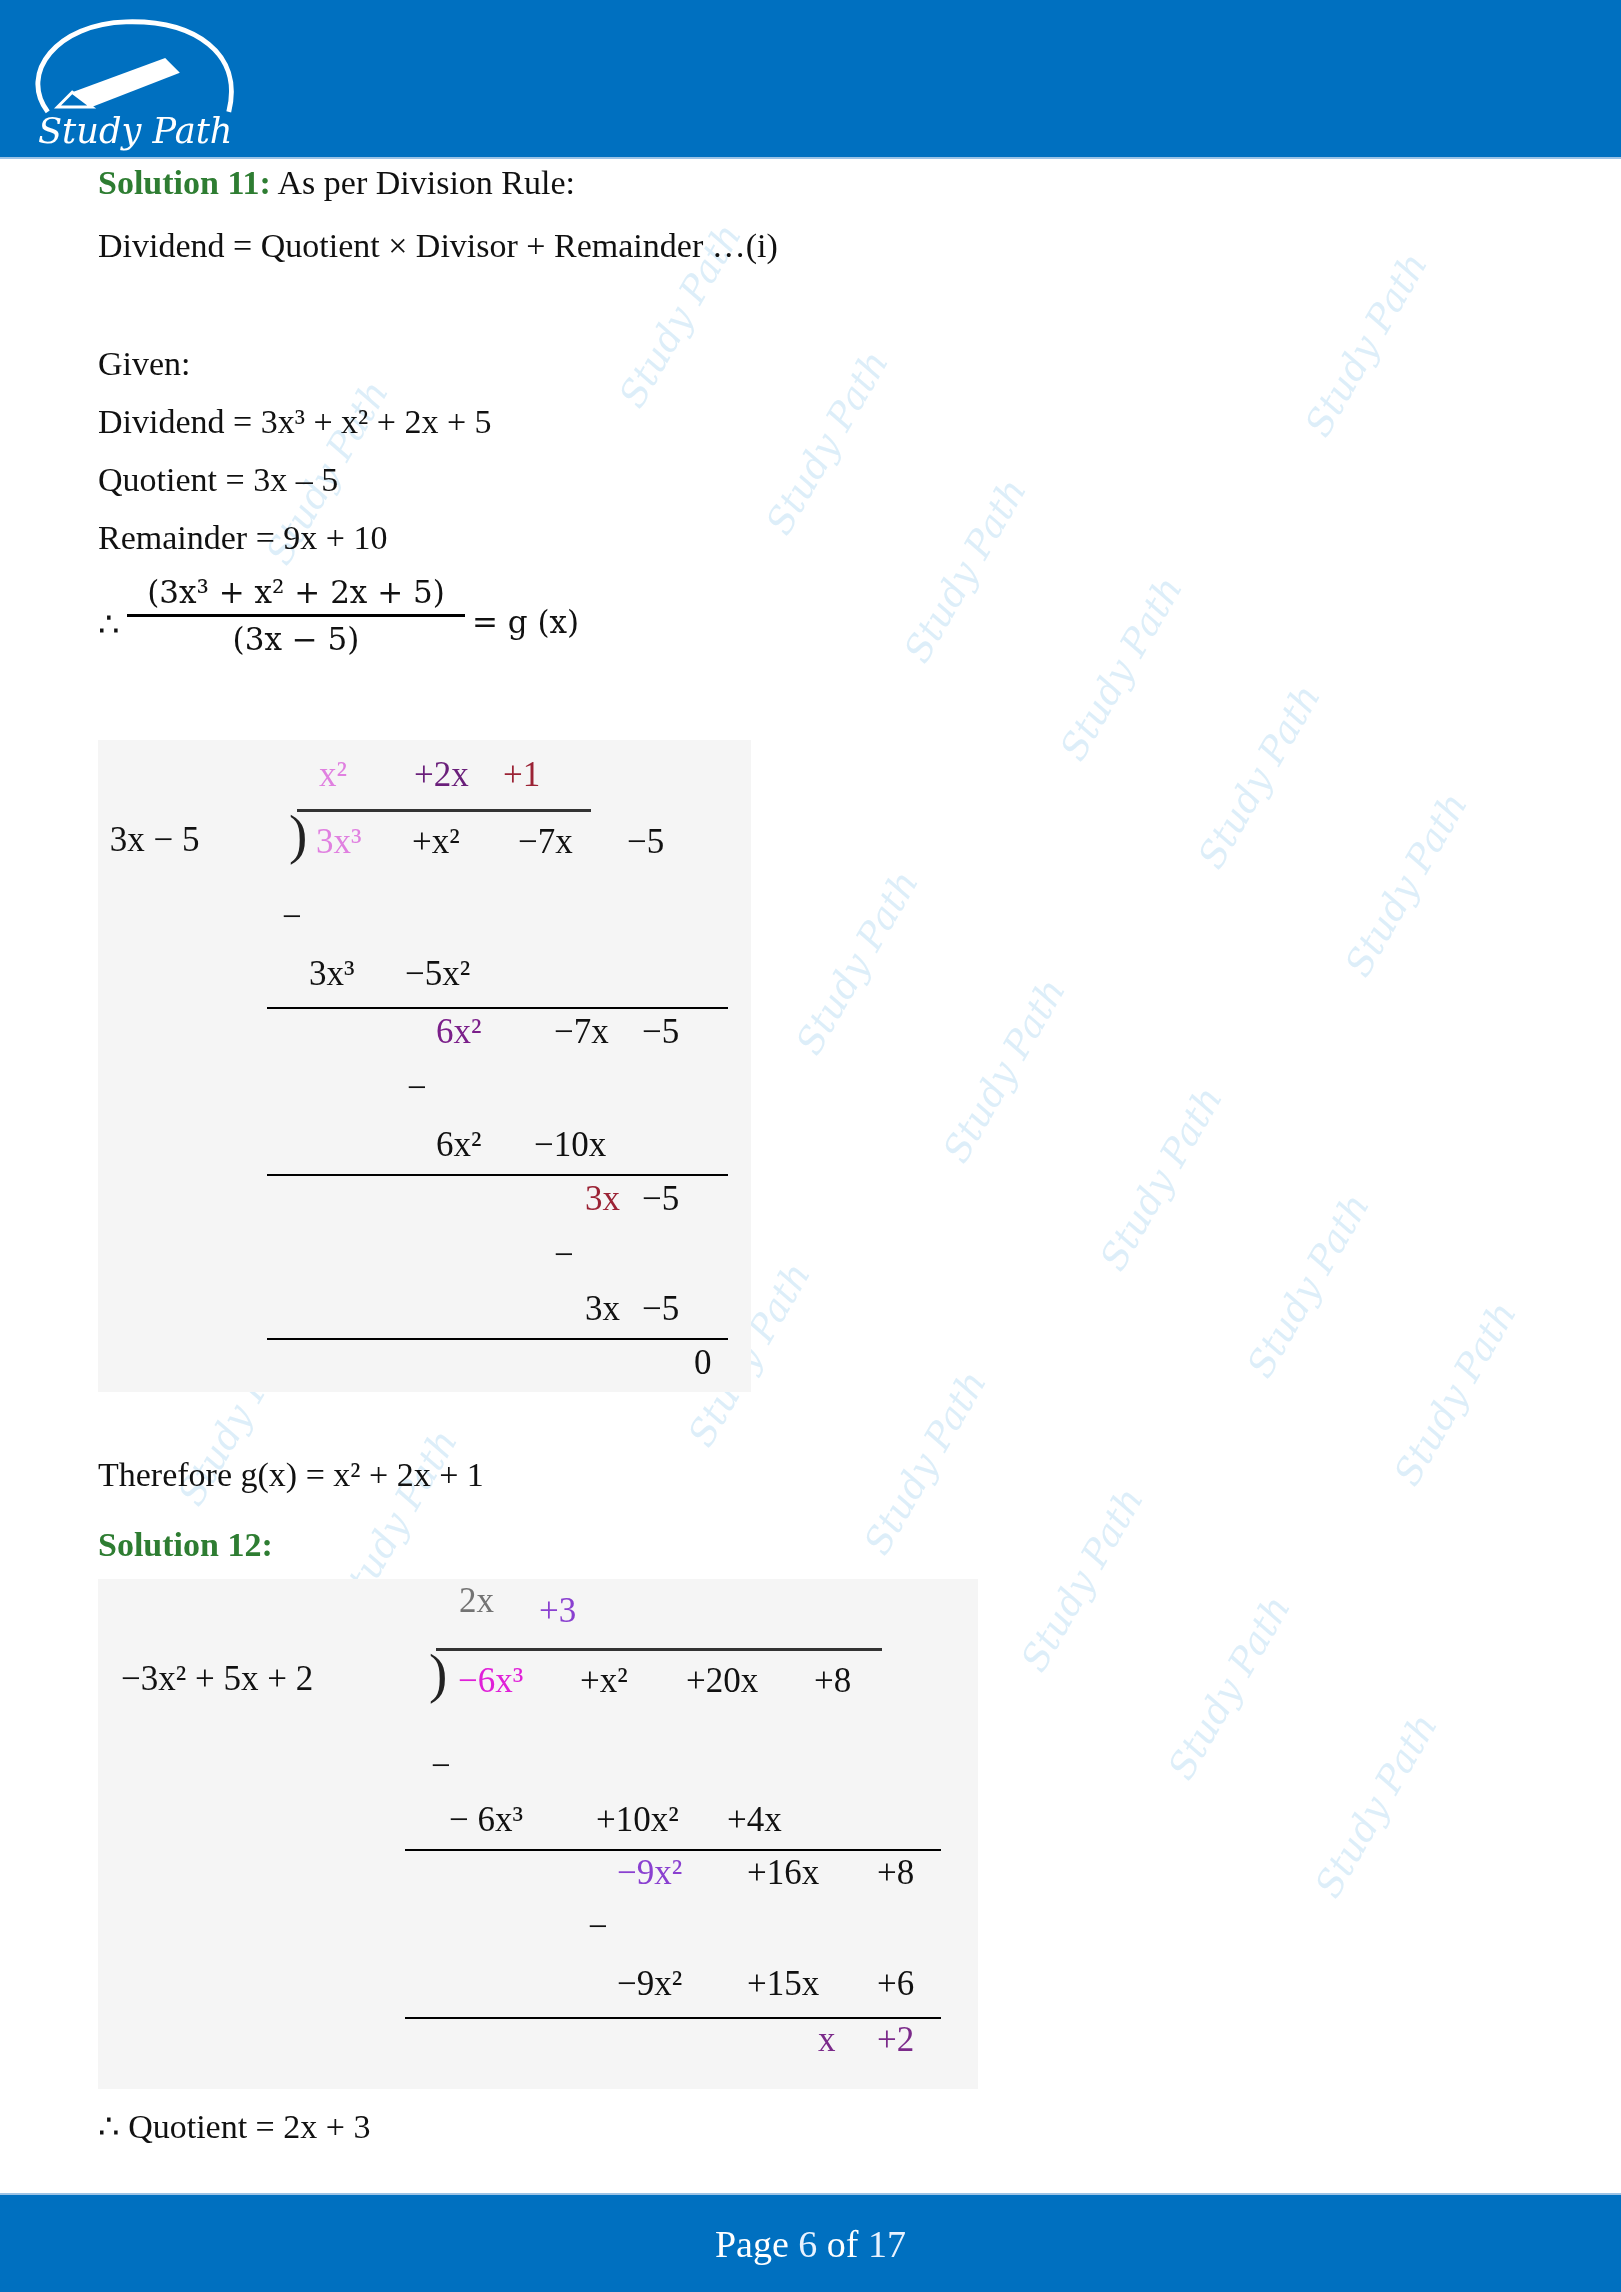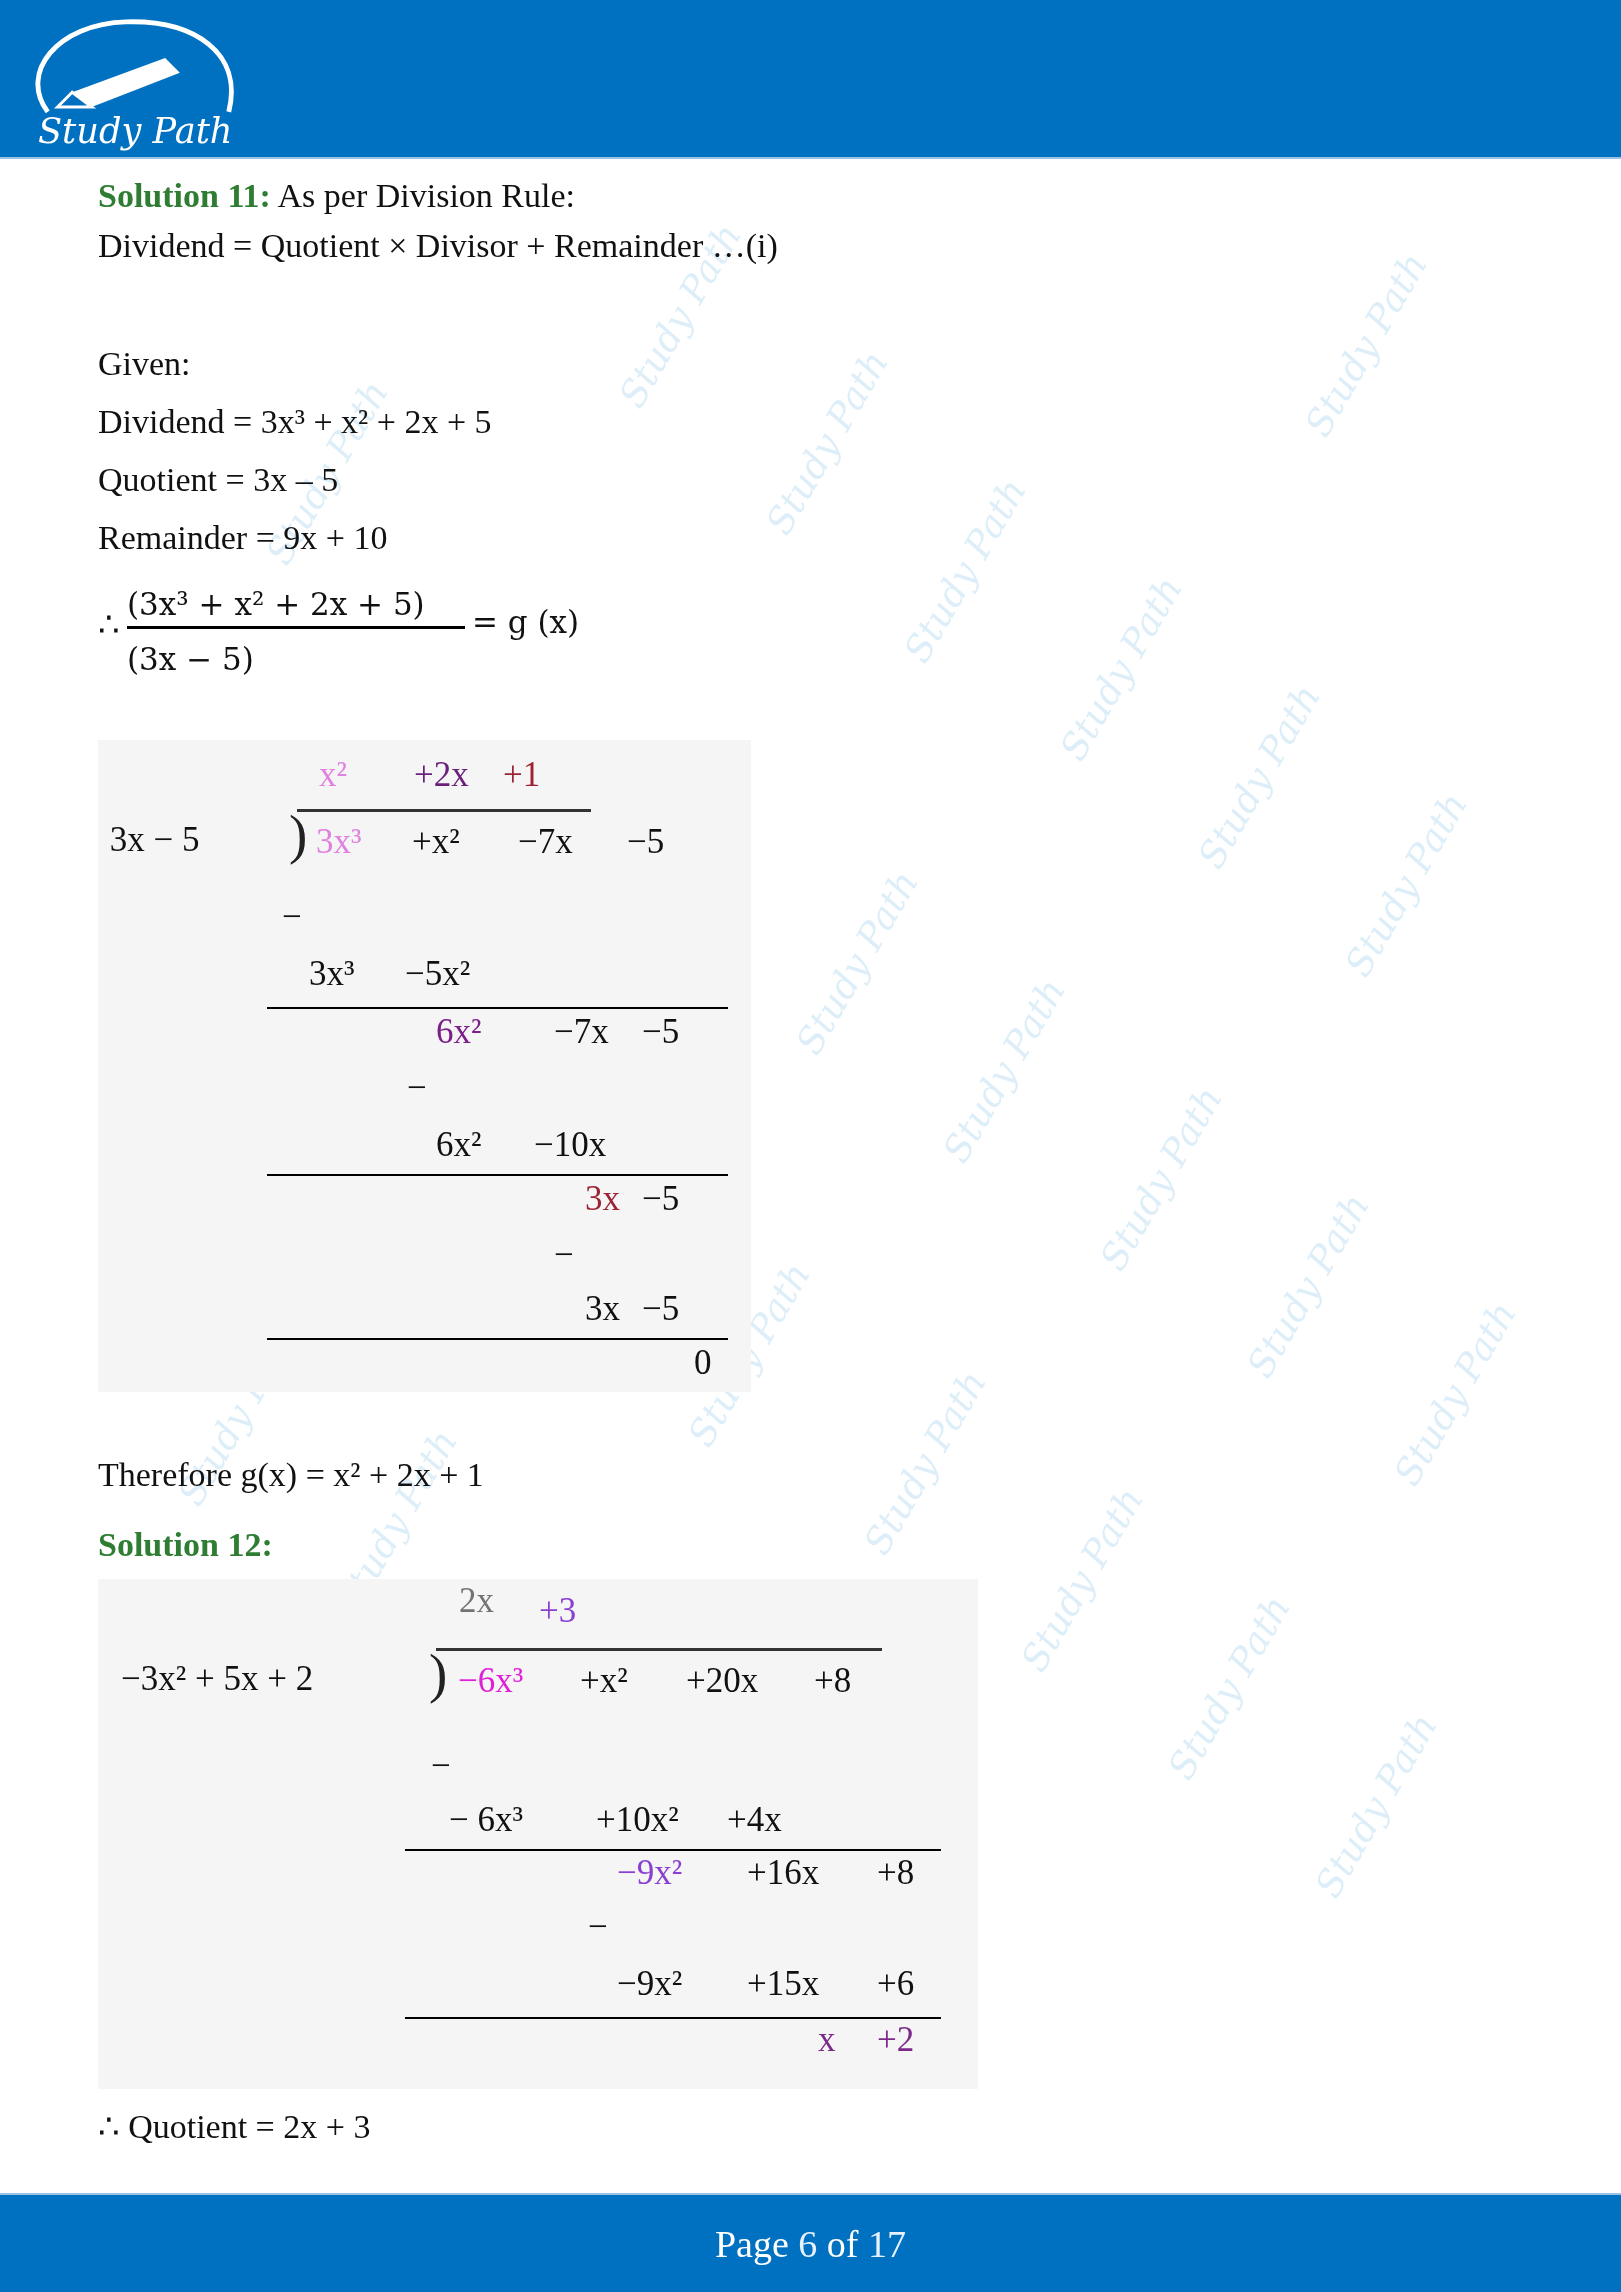--- a/index.html
+++ b/index.html
@@ -12,21 +12,21 @@
   .logo { position:absolute; left:17.6px; top:13.7px; width:218px; height:137px; }
   .footer { position:absolute; left:0; top:2193px; width:1621px; height:100px; background:#0070c0;
             border-top:2.9px solid #9cc3e6; }
   .footer .pg { text-align:center; color:#fff; font-family:"Liberation Serif", serif; font-size:38px; line-height:98px; }
   .footer .pg .num { color:#e8f2ff; font-weight:normal; }
   .wm { position:absolute; color:#cfe8f7; font-family:"DejaVu Serif", serif; font-style:italic; font-size:37px;
         transform:rotate(-60deg); white-space:nowrap; opacity:0.7; pointer-events:none; }
   .line { position:absolute; left:98px; font-family:"Liberation Serif", serif; font-size:34px; line-height:39px; white-space:nowrap; }
   .sol-label { color:#2e7d32; font-weight:bold; }
   .frac { position:absolute; font-family:"DejaVu Serif", serif; font-size:31px; }
-  .frac .num, .frac .den { white-space:nowrap;margin-top:12px; }
+  .frac .num, .frac .den { text-align:center; white-space:nowrap; }
   .frac .bar { height:2.9px; background:#000; margin:3.9px 0; }
   .box { position:absolute; background:#f5f5f5; }
   .m { position:absolute; font-family:"Liberation Serif", serif; font-size:35px; white-space:nowrap; }
   .hr { position:absolute; height:2px; background:#000; }
   .bracket { position:absolute; border-top:3.9px solid #333; }
   .paren { position:absolute; font-family:"Liberation Serif", serif; font-size:55px; color:#222; }
 </style>
 </head>
 <body>
 
@@ -53,21 +53,21 @@
 <div class="wm" style="left:1206px;top:1264px;">Study Path</div>
 <div class="wm" style="left:1353px;top:1372px;">Study Path</div>
 <div class="wm" style="left:647px;top:1333px;">Study Path</div>
 <div class="wm" style="left:823px;top:1441px;">Study Path</div>
 <div class="wm" style="left:980px;top:1558px;">Study Path</div>
 <div class="wm" style="left:1127px;top:1666px;">Study Path</div>
 <div class="wm" style="left:1274px;top:1784px;">Study Path</div>
 <div class="wm" style="left:294px;top:1500px;">Study Path</div>
 <div class="wm" style="left:137px;top:1392px;">Study Path</div>
 
-<div class="line" style="top:176px;">
+<div class="line" style="top:163px;">
   <span class="sol-label">Solution 11:</span>
   <span>As per Division Rule:</span>
 </div>
 <div class="line" style="top:226px;">Dividend = Quotient × Divisor + Remainder …(i)</div>
 <div class="line" style="top:344px;">Given:</div>
 <div class="line" style="top:402px;">Dividend = 3x³ + x² + 2x + 5</div>
 <div class="line" style="top:460px;">Quotient = 3x – 5</div>
 <div class="line" style="top:518px;">Remainder = 9x + 10</div>
 
 <div class="line" style="top:605px;">∴</div>

